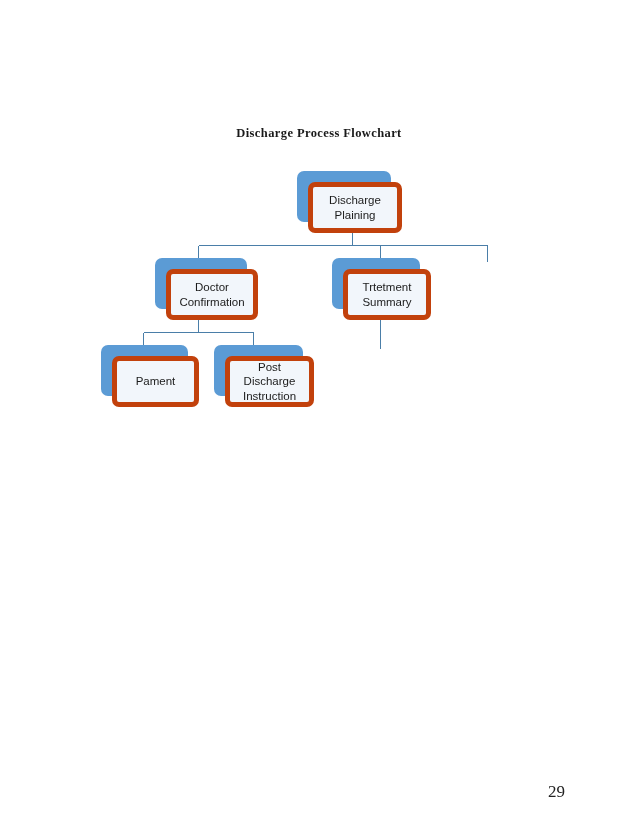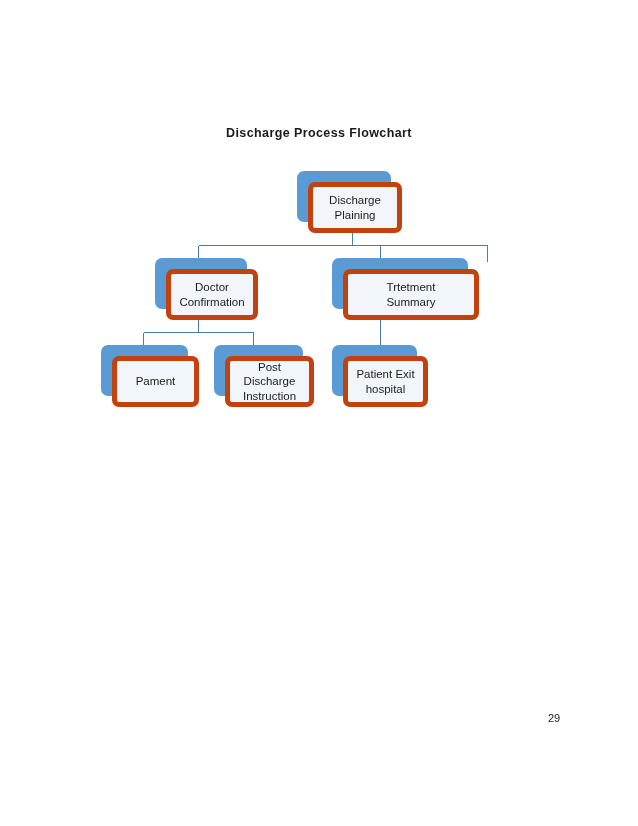--- a/index.html
+++ b/index.html
@@ -22,21 +22,21 @@
     background: #ffffff;
   }
 
   
   .doc-title {
     position: absolute;
     left: 0;
     top: 126px;
     width: 638px;
     text-align: center;
-    font-family: Liberation Sans, sans-serif;
+    font-family: Liberation Serif, serif;
     font-weight: bold;
     font-size: 12.5px;
     letter-spacing: 0.4px;
     color: #1a1a1a;
     white-space: nowrap;
   }
 
   
   .chart {
     position: absolute;
@@ -89,23 +89,23 @@
     color: #1b1b1b;
     text-align: center;
     white-space: pre-line;
     padding: 0 6px;
   }
 
   
   .page-number {
     position: absolute;
     left: 548px;
-    top: 712px;
-    font-family: Liberation Sans, sans-serif;
-    font-size: 11px;
+    top: 782px;
+    font-family: Liberation Serif, serif;
+    font-size: 17px;
     color: #222222;
   }
 </style>
 </head>
 <body>
 
 <div id="page">
 
   <div class="doc-title">Discharge Process Flowchart</div>
 
@@ -140,21 +140,21 @@
     </div>
 
     <div class="node" style="left:155px; top:258px; width:92px; height:51px;">
       <div class="shadow"></div>
       <div class="face">
         <span class="label">Doctor
 Confirmation</span>
       </div>
     </div>
 
-    <div class="node" style="left:332px; top:258px; width:88px; height:51px;padding-left:48px;">
+    <div class="node" style="left:332px; top:258px; width:88px; height:51px;">
       <div class="shadow"></div>
       <div class="face">
         <span class="label">Trtetment
 Summary</span>
       </div>
     </div>
 
 
     <div class="node" style="left:214px; top:345px; width:89px; height:51px;">
       <div class="shadow"></div>
@@ -164,25 +164,18 @@
       </div>
     </div>
 
     <div class="node" style="left:101px; top:345px; width:87px; height:51px;">
       <div class="shadow"></div>
       <div class="face">
         <span class="label">Pament</span>
       </div>
     </div>
 
-    <div class="node" style="left:332px; top:345px; width:85px; height:51px;">
-      <div class="shadow"></div>
-      <div class="face">
-        <span class="label">Patient Exit
-hospital</span>
-      </div>
-    </div>
 
   </div>
 
   <div class="page-number">29</div>
 
 </div>
 
 </body></html>

